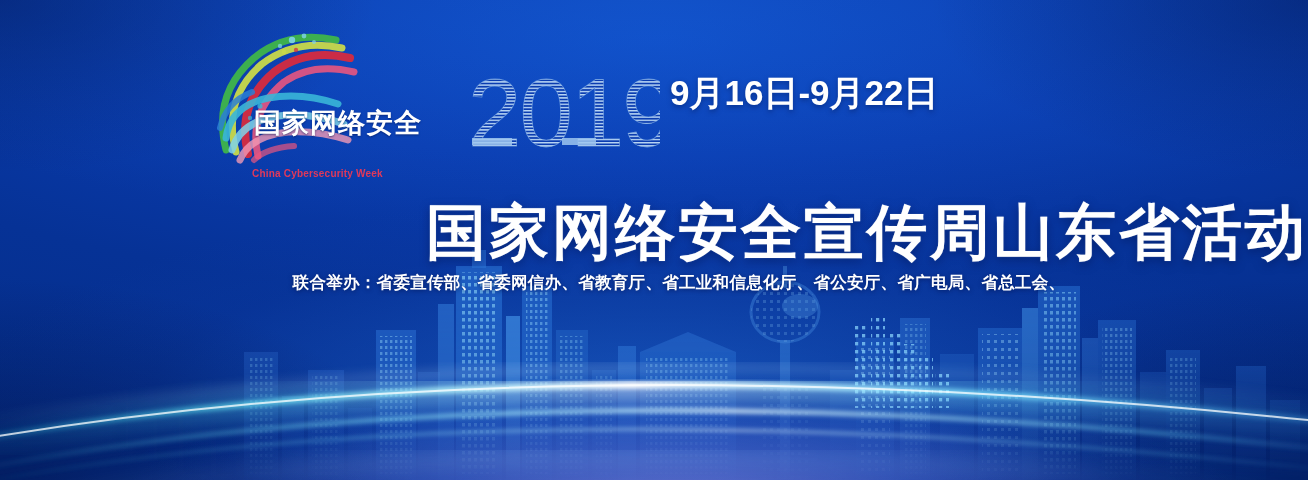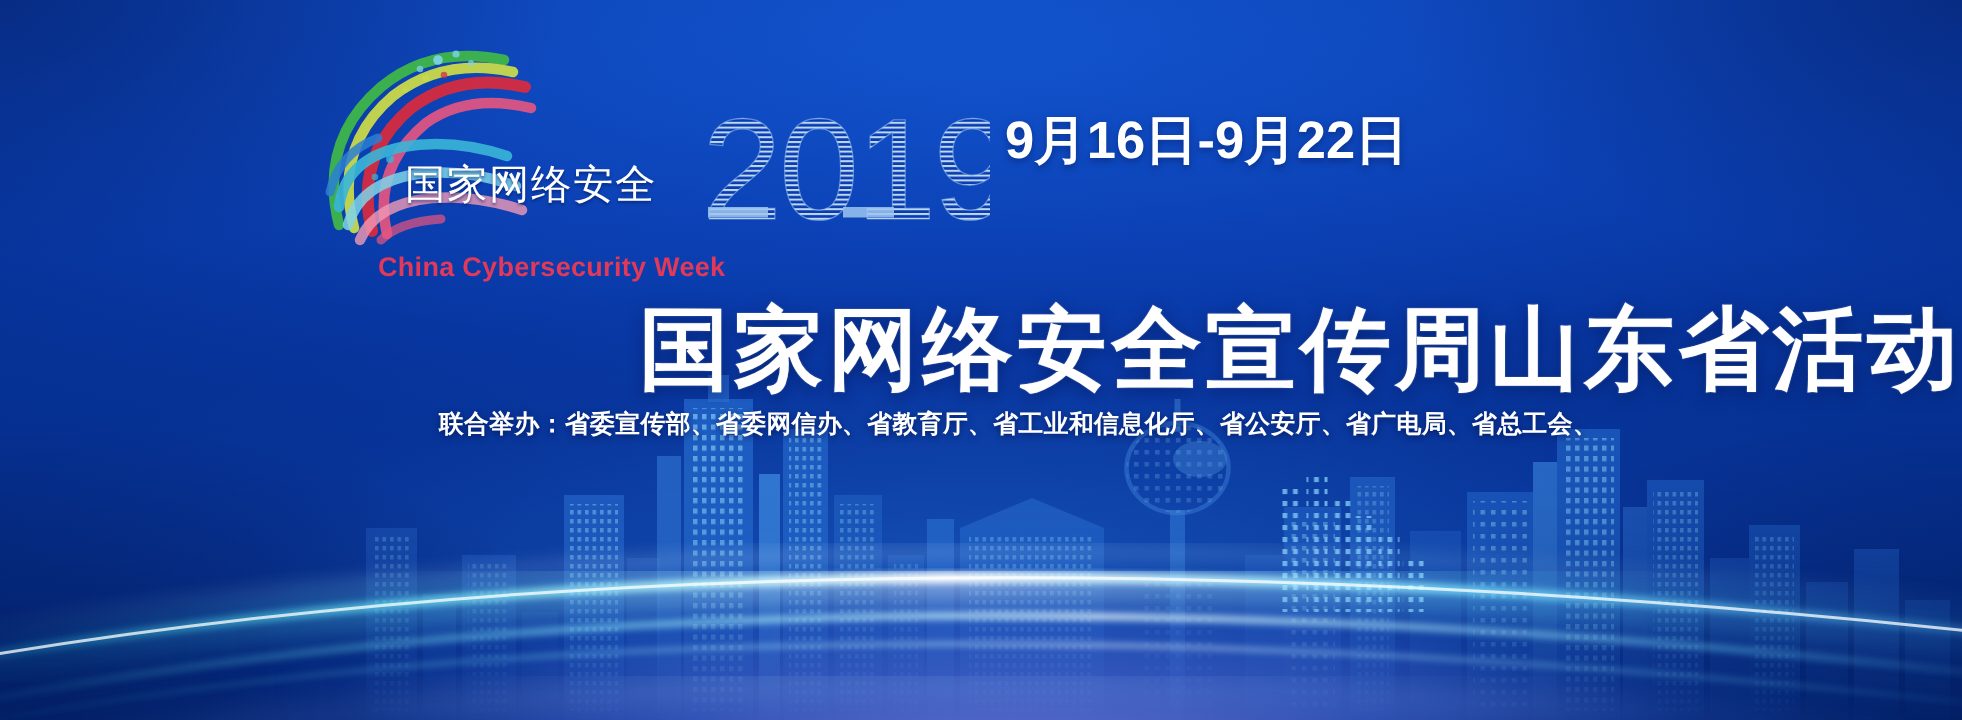--- a/index.html
+++ b/index.html
@@ -45,29 +45,28 @@
   .bottom-purple {
     position:absolute; left:0; bottom:0; width:1308px; height:115px;
     background: radial-gradient(ellipse 55% 160% at 52% 135%, rgba(150,145,235,0.75) 0%, rgba(95,110,215,0.45) 38%, rgba(40,70,180,0.12) 66%, rgba(0,0,0,0) 80%);
     pointer-events:none;
   }
 
   
   .logo { position:absolute; left:196px; top:32px; width:236px; height:132px; }
   .logo svg.swoosh { position:absolute; left:0; top:0; width:236px; height:132px; }
   .logo-text-cn1, .logo-text-cn2 {
-    position:absolute; color:#ffffff; font-weight:normal;
+    position:absolute; color:#ffffff; font-weight:bold;
     letter-spacing:1px; white-space:nowrap;
     text-shadow: 0 1px 2px rgba(0,20,80,0.55);
-    margin-left: 16px;
   }
   .logo-text-cn1 { left:58px; top:73px; font-size:27px; }
   .logo-text-cn2 { left:88px; top:104px; font-size:27px; }
   .logo-text-en {
-    position:absolute; left:56px; top:136px; font-size:18px;
+    position:absolute; left:56px; top:136px; font-size:10px;
     color:#e0395a; font-weight:bold; letter-spacing:0.2px; white-space:nowrap;
   }
 
   
   .year { position:absolute; left:470px; top:62px; width:190px; height:100px; }
   .year svg { display:block; width:190px; height:100px; }
 
   
   .date-line {
     position:absolute; left:670px; top:70px;

